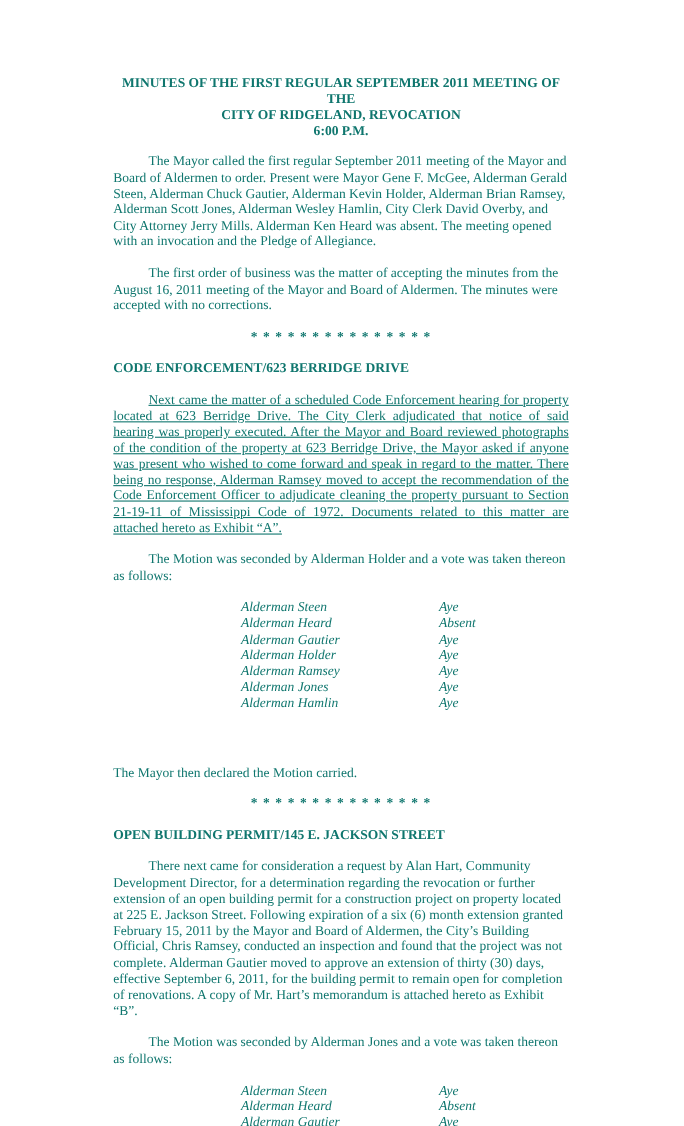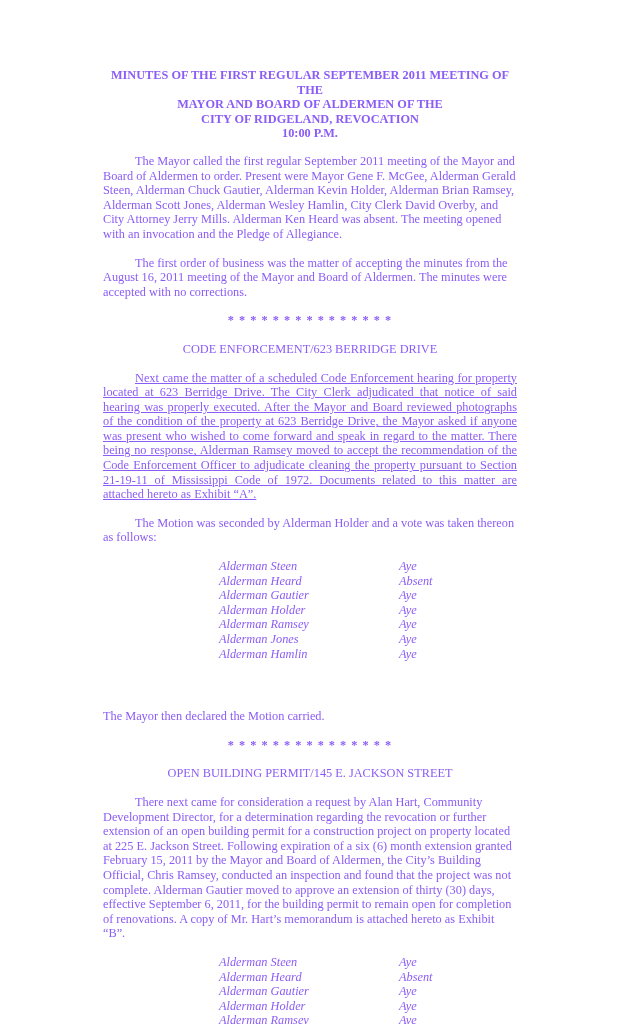--- a/index.html
+++ b/index.html
@@ -7,21 +7,21 @@
   .page {
     position: relative;
     width: 538px;
     height: 1024px;
     margin: 0 auto;
     background: #ffffff;
     overflow: hidden;
     font-family: "Liberation Serif", "DejaVu Serif", serif;
     font-size: 12.3px;
     line-height: 14.6px;
-    color: #8b5cf6;
+    color: #0f766e;
   }
   .content {
     padding: 68px 63px 0 61px;
   }
   .title-block {
     text-align: center;
     font-weight: bold;
     margin-bottom: 13px;
   }
   .para {
@@ -30,43 +30,41 @@
   }
   .para.justified { text-align: justify; text-decoration: underline; }
   .no-indent { text-indent: 0; }
   .separator {
     text-align: center;
     font-weight: bold;
     letter-spacing: 1px;
     margin: 14px 0 14px 0;
   }
   .heading {
-    text-align: center;
-    font-weight: normal;
+    font-weight: bold;
     margin: 14px 0 14px 0;
   }
   .vote-table {
     margin: 0 0 14px 116px;
   }
   .vote-row { display: flex; font-style: italic; }
   .vote-name { width: 180px; }
   .vote-value { flex: 1; }
   .result-line { margin-bottom: 14px; margin-top: 48px; }
 </style>
 </head>
 <body>
 
 <div class="page">
   <div class="content">
 
     <div class="title-block">
       <div>MINUTES OF THE FIRST REGULAR SEPTEMBER 2011 MEETING OF THE</div>
-      <div>MAYOR AND BOARD OF ALDERMEN OF THE</div>
       <div>CITY OF RIDGELAND, REVOCATION</div>
-      <div>10:00 P.M.</div>
+      <div>6:00 P.M.</div>
     </div>
 
     <p class="para">The Mayor called the first regular September 2011 meeting of the Mayor and Board of Aldermen to order.  Present were Mayor Gene F. McGee, Alderman Gerald Steen, Alderman Chuck Gautier, Alderman Kevin Holder, Alderman Brian Ramsey, Alderman Scott Jones, Alderman Wesley Hamlin, City Clerk David Overby, and City Attorney Jerry Mills.  Alderman Ken Heard was absent.  The meeting opened with an invocation and the Pledge of Allegiance.</p>
 
     <p class="para">The first order of business was the matter of accepting the minutes from the August 16, 2011 meeting of the Mayor and Board of Aldermen. The minutes were accepted with no corrections.</p>
 
     <div class="separator">* * * * * * * * * * * * * * *</div>
 
     <div class="heading">
       <div>CODE ENFORCEMENT/623 BERRIDGE DRIVE</div>
@@ -110,20 +108,21 @@
     <p class="para no-indent result-line">The Mayor then declared the Motion carried.</p>
 
     <div class="separator">* * * * * * * * * * * * * * *</div>
 
     <div class="heading">
       <div>OPEN BUILDING PERMIT/145 E. JACKSON STREET</div>
     </div>
 
     <p class="para">There next came for consideration a request by Alan Hart, Community Development Director, for a determination regarding the revocation or further extension of an open building permit for a construction project on property located at 225 E. Jackson Street. Following expiration of a six (6) month extension granted February 15, 2011 by the Mayor and Board of Aldermen, the City’s Building Official, Chris Ramsey, conducted an inspection and found that the project was not complete.  Alderman Gautier moved to approve an extension of thirty (30) days, effective September 6, 2011, for the building permit to remain open for completion of renovations.  A copy of Mr. Hart’s memorandum is attached hereto as Exhibit “B”.</p>
 
+    <p class="para">The Motion was seconded by Alderman Jones and a vote was taken thereon as follows:</p>
 
     <div class="vote-table">
         <div class="vote-row">
         <span class="vote-name">Alderman Steen</span>
         <span class="vote-value">Aye</span>
       </div>
         <div class="vote-row">
         <span class="vote-name">Alderman Heard</span>
         <span class="vote-value">Absent</span>
       </div>

